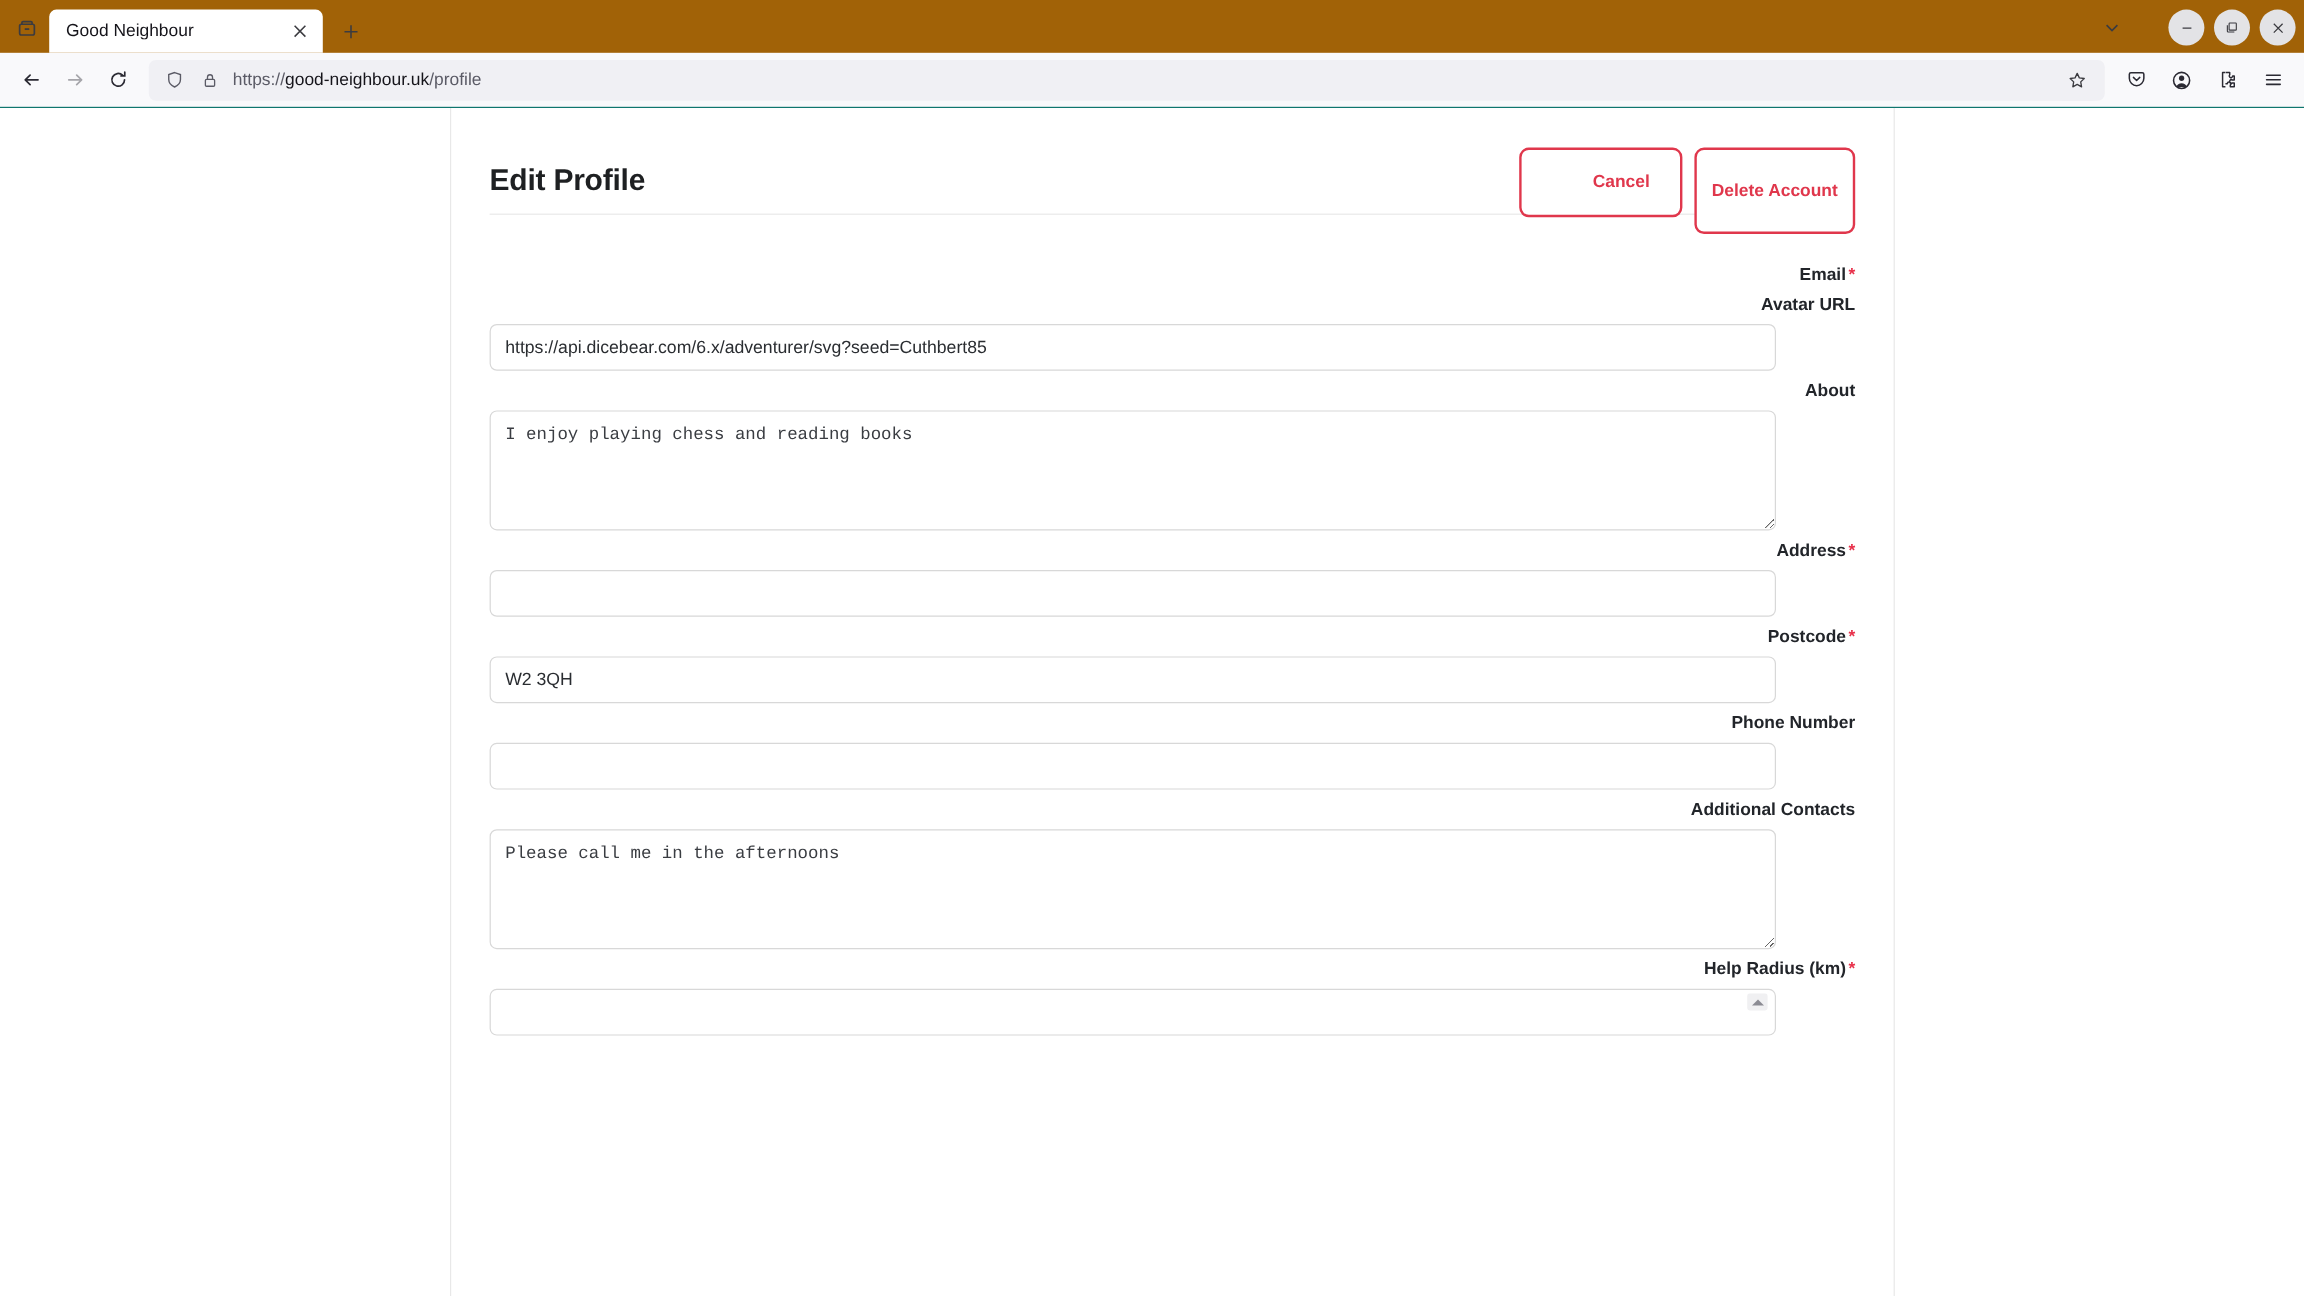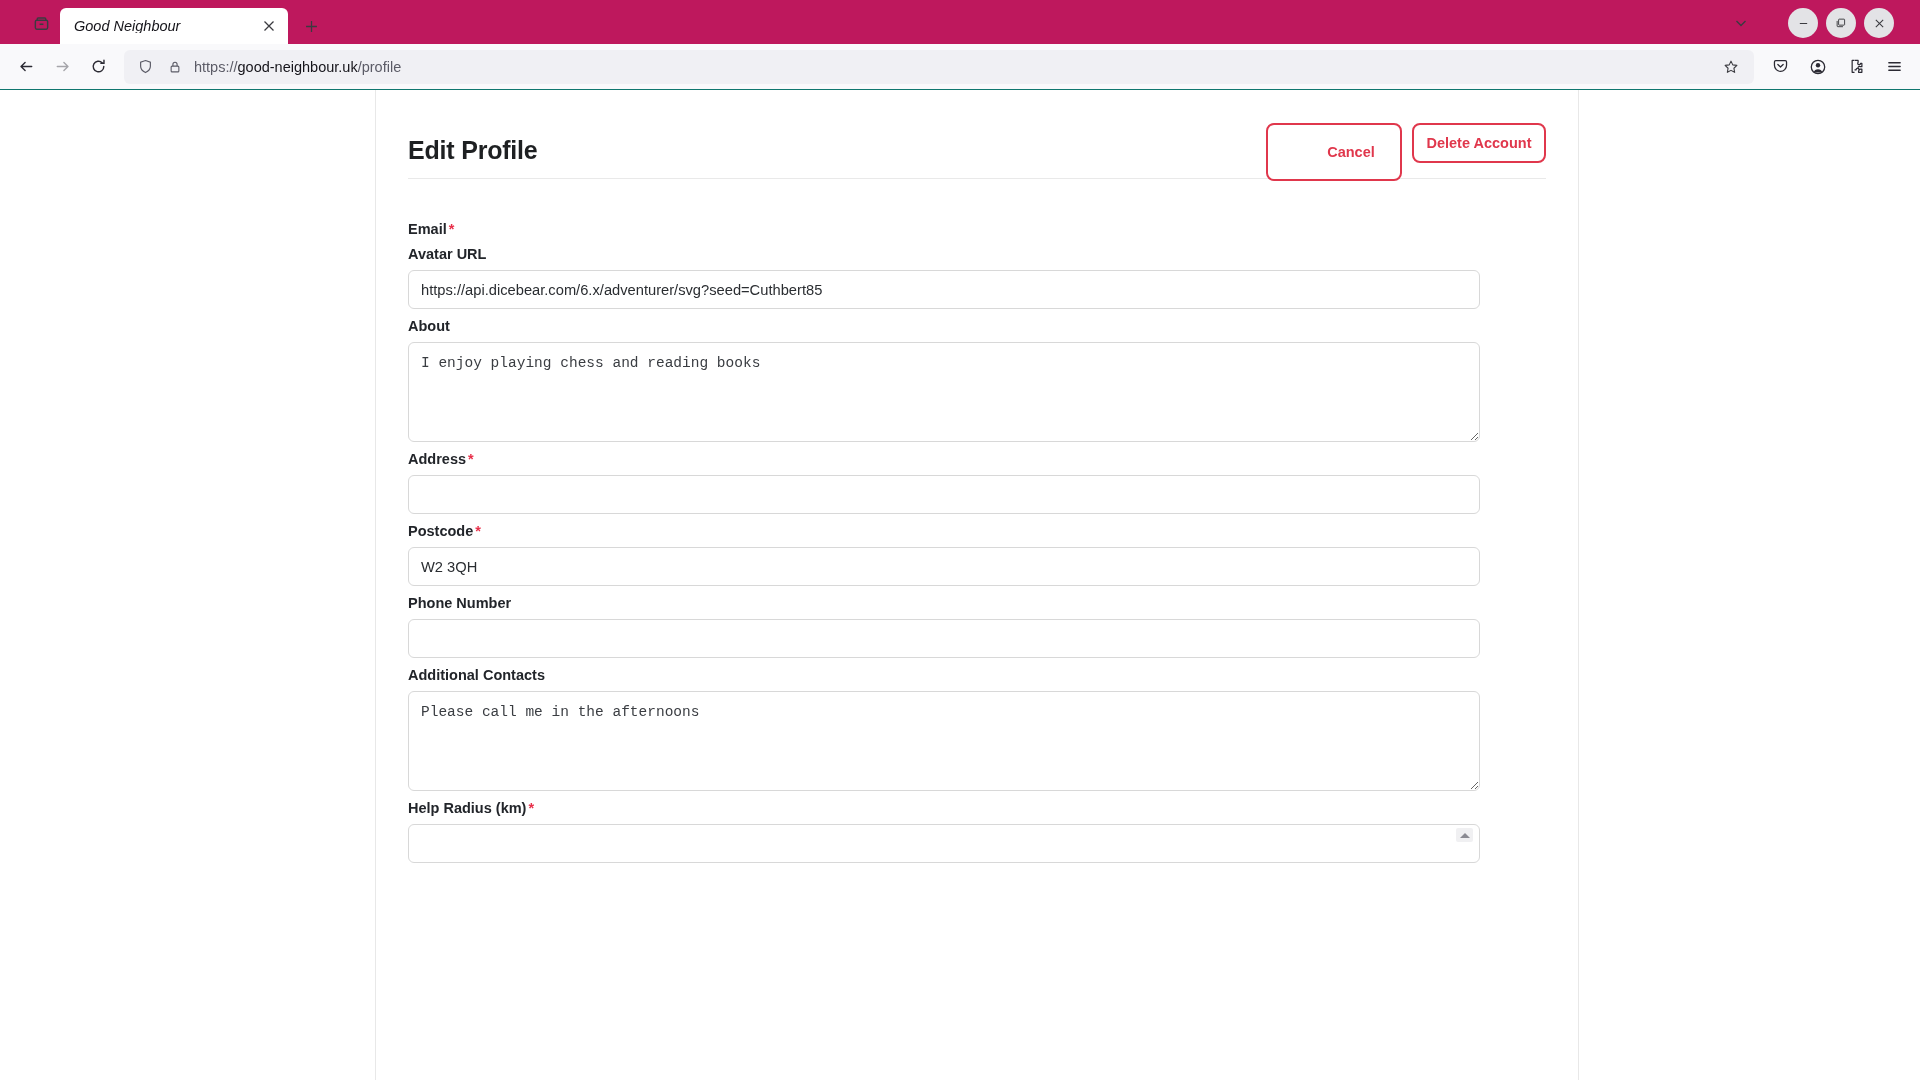--- a/index.html
+++ b/index.html
@@ -9,27 +9,26 @@
     overflow: hidden;
     background: #ffffff;
     font-family: "Liberation Sans", sans-serif;
   }
 
   
   .browser { width: 1920px; height: 1080px; display: flex; flex-direction: column; }
 
   .tabstrip {
     height: 44px;
-    background: #be185d;
+    background: #a16207;
     display: flex;
     align-items: flex-end;
-    padding: 0 20px;
+    padding: 0 1px;
     flex: 0 0 44px;
     position: relative;
-    font-style: italic;
   }
   .container-icon {
     width: 34px; height: 34px;
     margin: 0 2px 4px 4px;
     display: flex; align-items: center; justify-content: center;
     border-radius: 4px;
   }
   .tab {
     height: 36px;
     min-width: 228px;
@@ -168,36 +167,37 @@
     font-family: "Liberation Sans", sans-serif;
     cursor: pointer;
     line-height: 1.25;
     text-align: center;
     display: flex;
     align-items: center;
     justify-content: center;
     padding: 6px 10px;
   }
   #cancel-btn { width: 136px; height: 58px; padding-left: 44px; }
-  #delete-btn { width: 134px; height: 40px; }
+  #delete-btn { width: 134px; height: 72px; }
 
   .divider {
     height: 1px;
     background: #e9e9e9;
     margin: 0 0 0 0;
   }
 
   .form { padding-top: 42px; }
   .field { margin-bottom: 9px; }
   .field-label {
     font-size: 14.5px;
     font-weight: bold;
     color: #22252a;
     margin-bottom: 8px;
     display: block;
+    text-align: right;
   }
   .req { color: #e8304a; font-weight: bold; margin-left: 2px; }
 
   .input-ctl {
     width: 1072px;
     height: 39px;
     border: 1px solid #d8d8d8;
     border-radius: 6px;
     padding: 0 12px;
     font-size: 14.7px;

